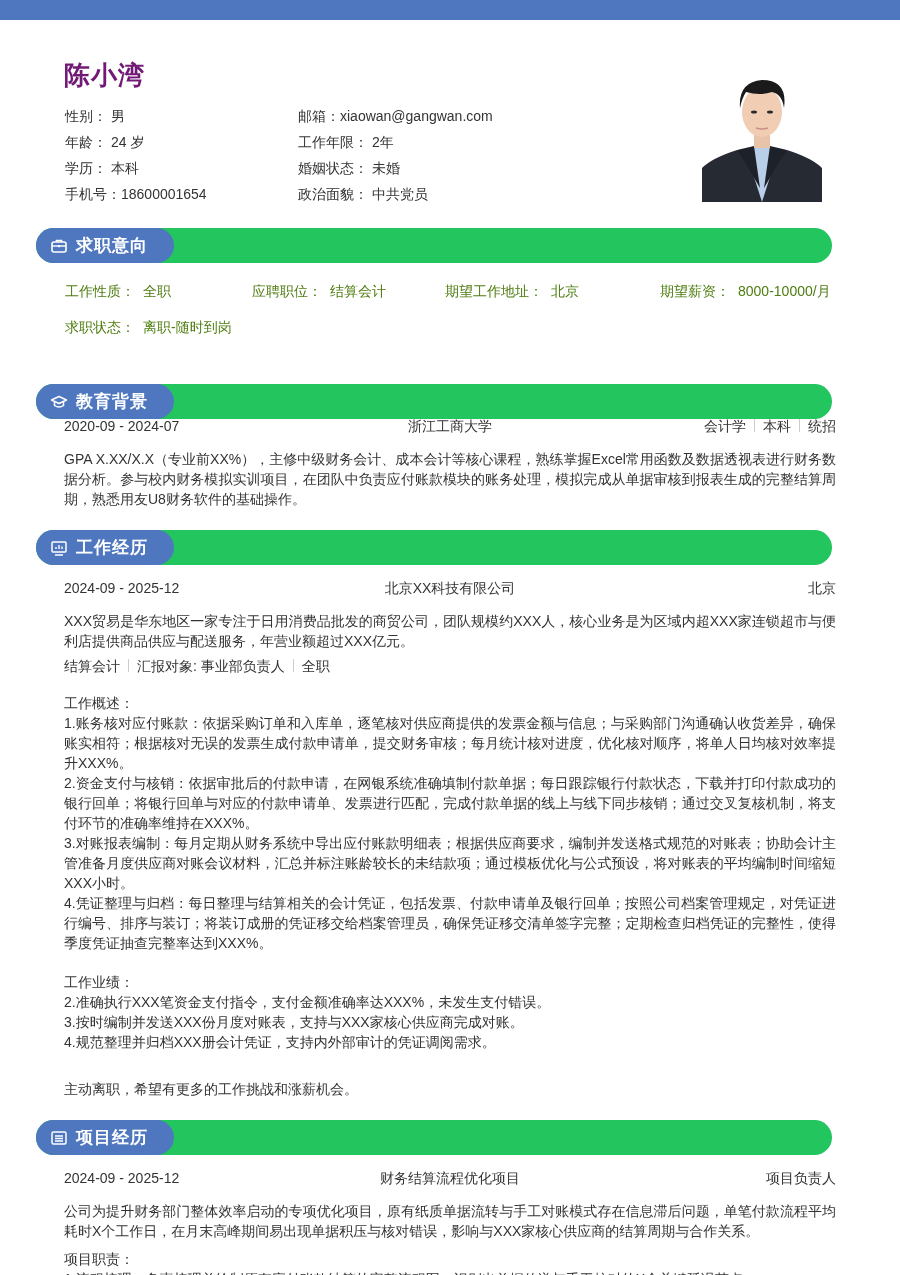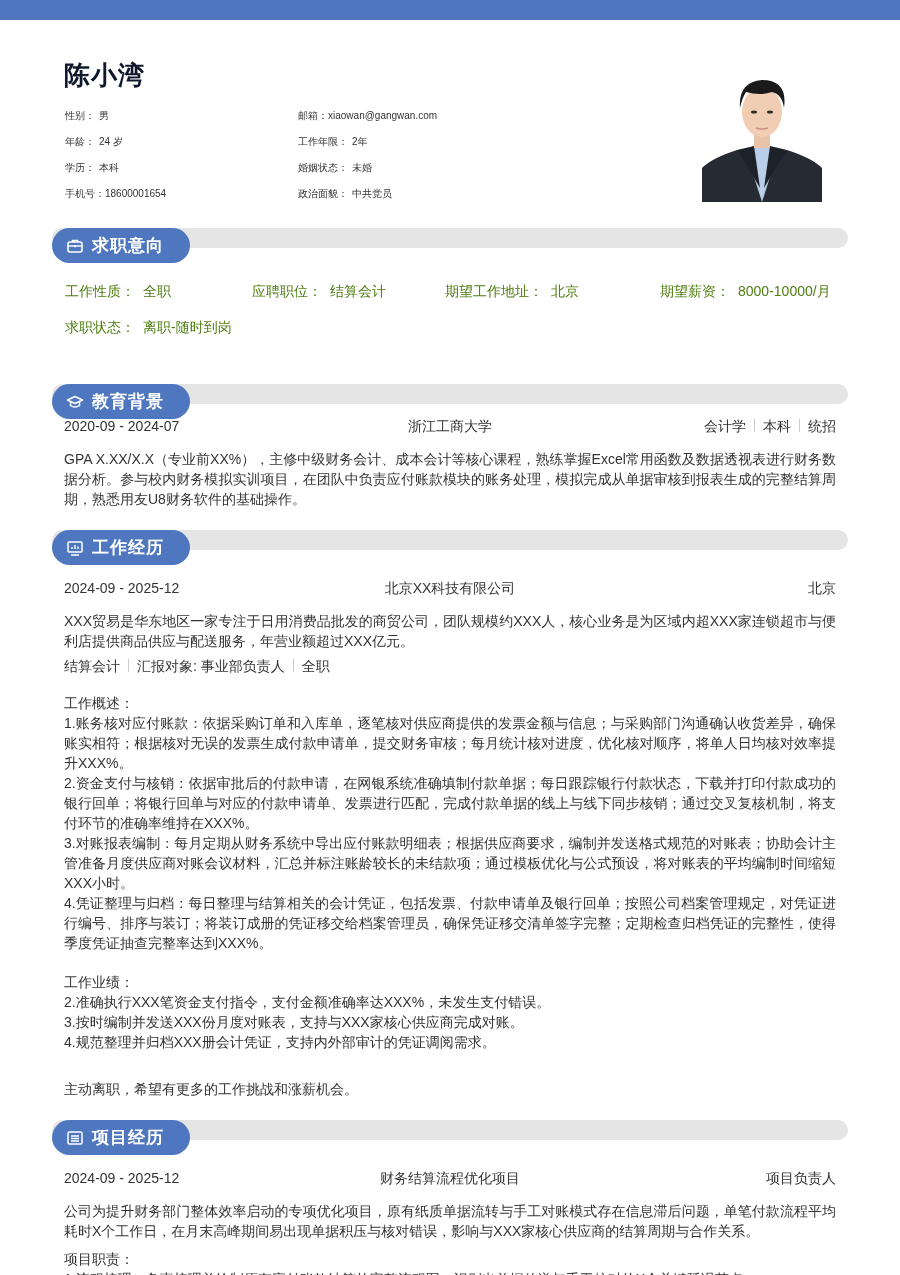--- a/index.html
+++ b/index.html
@@ -1,33 +1,33 @@
 <!DOCTYPE html>
 <html><head>
 <meta charset="utf-8">
 <style>
   * { box-sizing: border-box; margin: 0; padding: 0; }
   html, body { width: 900px; height: 1275px; overflow: hidden; background: #ffffff; }
   body { font-family: "Liberation Sans", "DejaVu Sans", sans-serif; color: #333333; font-size: 14px; position: relative; }
 
   .top-bar { position: absolute; left: 0; top: 0; width: 900px; height: 20px; background: #4f77bf; }
 
-  .name { position: absolute; left: 64px; top: 58px; font-size: 26px; font-weight: bold; color: #0f172a; letter-spacing: 1px; }
+  .name { position: absolute; left: 64px; top: 58px; font-size: 26px; font-weight: bold; color: #701a75; letter-spacing: 1px; }
 
   .info-col { position: absolute; top: 104px; }
   .info-col.left { left: 65px; }
   .info-col.right { left: 298px; }
-  .info-row { height: 26px; line-height: 24px; font-size: 10px; color: #333; white-space: nowrap; }
+  .info-row { height: 26px; line-height: 24px; font-size: 14px; color: #333; white-space: nowrap; }
   .info-row .lbl { color: #333; }
   .info-row .val { color: #333; margin-left: 4px; }
   .info-row.email .val { margin-left: 0; }
 
   .photo { position: absolute; left: 702px; top: 68px; width: 120px; height: 134px; background: #ffffff; overflow: hidden; }
 
-  .section-head { position: absolute; left: 52px; width: 796px; height: 20px; border-radius: 18px; background: #e5e5e5; }
+  .section-head { position: absolute; left: 36px; width: 796px; height: 35px; border-radius: 18px; background: #22c55e; }
   .section-pill { position: absolute; left: 0; top: 0; height: 35px; width: 138px; border-radius: 18px; background: #4f77bf; color: #fff; display: flex; align-items: center; padding-left: 14px; }
   .section-pill svg { width: 18px; height: 18px; margin-right: 8px; flex: none; }
   .section-pill .t { font-size: 17px; font-weight: bold; letter-spacing: 1px; }
 
   .row3 { position: absolute; left: 64px; width: 772px; height: 20px; font-size: 14px; color: #333; }
   .row3 .l { position: absolute; left: 0; top: 0; }
   .row3 .c { position: absolute; left: 0; width: 772px; text-align: center; top: 0; }
   .row3 .r { position: absolute; right: 0; top: 0; }
   .sep { display: inline-block; width: 1px; height: 13px; background: #cccccc; margin: 0 8px; vertical-align: -1px; }
 

